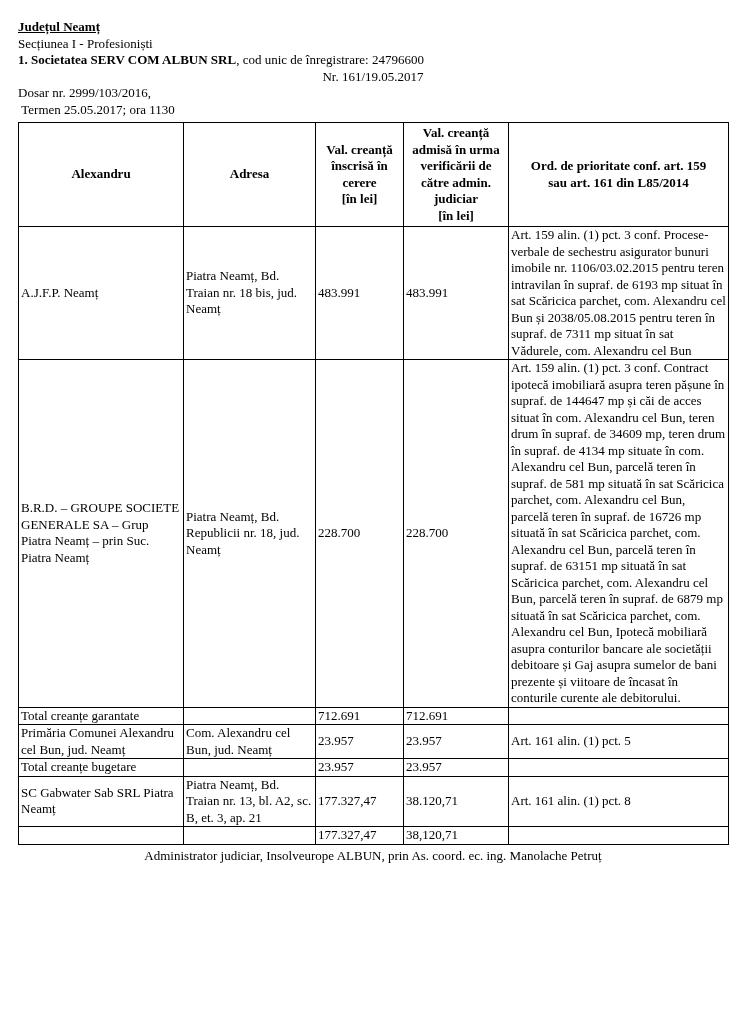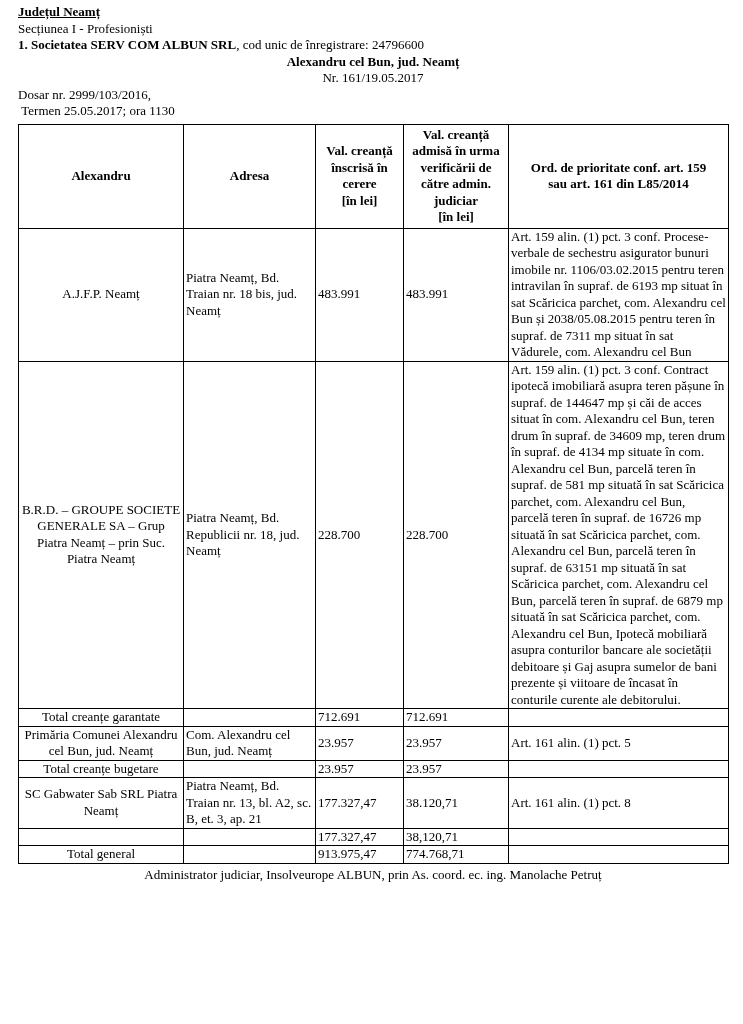--- a/index.html
+++ b/index.html
@@ -10,21 +10,21 @@
   .page {
     position: relative;
     width: 743px;
     height: 1024px;
     box-sizing: border-box;
     background: #ffffff;
     color: #000000;
     font-family: "Liberation Serif", serif;
     font-size: 13px;
     line-height: 16.5px;
-    padding: 4px 15px 0 18px;
+    padding: 19px 15px 0 18px;
     overflow: hidden;
   }
   .b { font-weight: bold; }
   .c { text-align: center; }
   .underline { text-decoration: underline; }
   .pre { white-space: pre-wrap; }
 
   table.creditors {
     border-collapse: collapse;
     table-layout: fixed;
@@ -38,21 +38,21 @@
     vertical-align: middle;
     overflow: hidden;
     word-wrap: break-word;
   }
   table.creditors th {
     font-weight: bold;
     text-align: center;
     white-space: pre-line;
     padding: 2px 1px;
   }
-  td.col-creditor { text-align: center; }
+  td.col-creditor { text-align: left; }
   td.col-address  { text-align: left; }
   td.col-num {
     text-align: left;
     padding: 0 1px;
   }
   td.col-priority {
     text-align: left;
     padding: 0 1px;
   }
   .footer-line {
@@ -61,21 +61,20 @@
   }
 </style>
 </head>
 <body>
 
 <div class="page">
 
   <div class="b underline">Județul Neamț</div>
   <div>Secțiunea I - Profesioniști</div>
   <div><span class="b">1. Societatea SERV COM ALBUN SRL</span><span>, cod unic de înregistrare: 24796600</span></div>
-  <div class="c b">Alexandru cel Bun, jud. Neamț</div>
   <div class="c">Nr. 161/19.05.2017</div>
   <div>Dosar nr. 2999/103/2016,</div>
   <div class="pre"> Termen 25.05.2017; ora 1130</div>
 
   <table class="creditors">
     <colgroup>
       <col style="width:165px">
       <col style="width:132px">
       <col style="width:88px">
       <col style="width:105px">
@@ -142,25 +141,18 @@
           <td class="col-num">38.120,71</td>
           <td class="col-priority">Art. 161 alin. (1) pct. 8</td>
         </tr>
         <tr>
           <td class="col-creditor"></td>
           <td class="col-address"></td>
           <td class="col-num">177.327,47</td>
           <td class="col-num">38,120,71</td>
           <td class="col-priority"></td>
         </tr>
-        <tr>
-          <td class="col-creditor">Total general</td>
-          <td class="col-address"></td>
-          <td class="col-num">913.975,47</td>
-          <td class="col-num">774.768,71</td>
-          <td class="col-priority"></td>
-        </tr>
       </tbody>
   </table>
 
   <div class="footer-line">Administrator judiciar, Insolveurope ALBUN, prin As. coord. ec. ing. Manolache Petruț</div>
 
 </div>
 
 </body></html>

